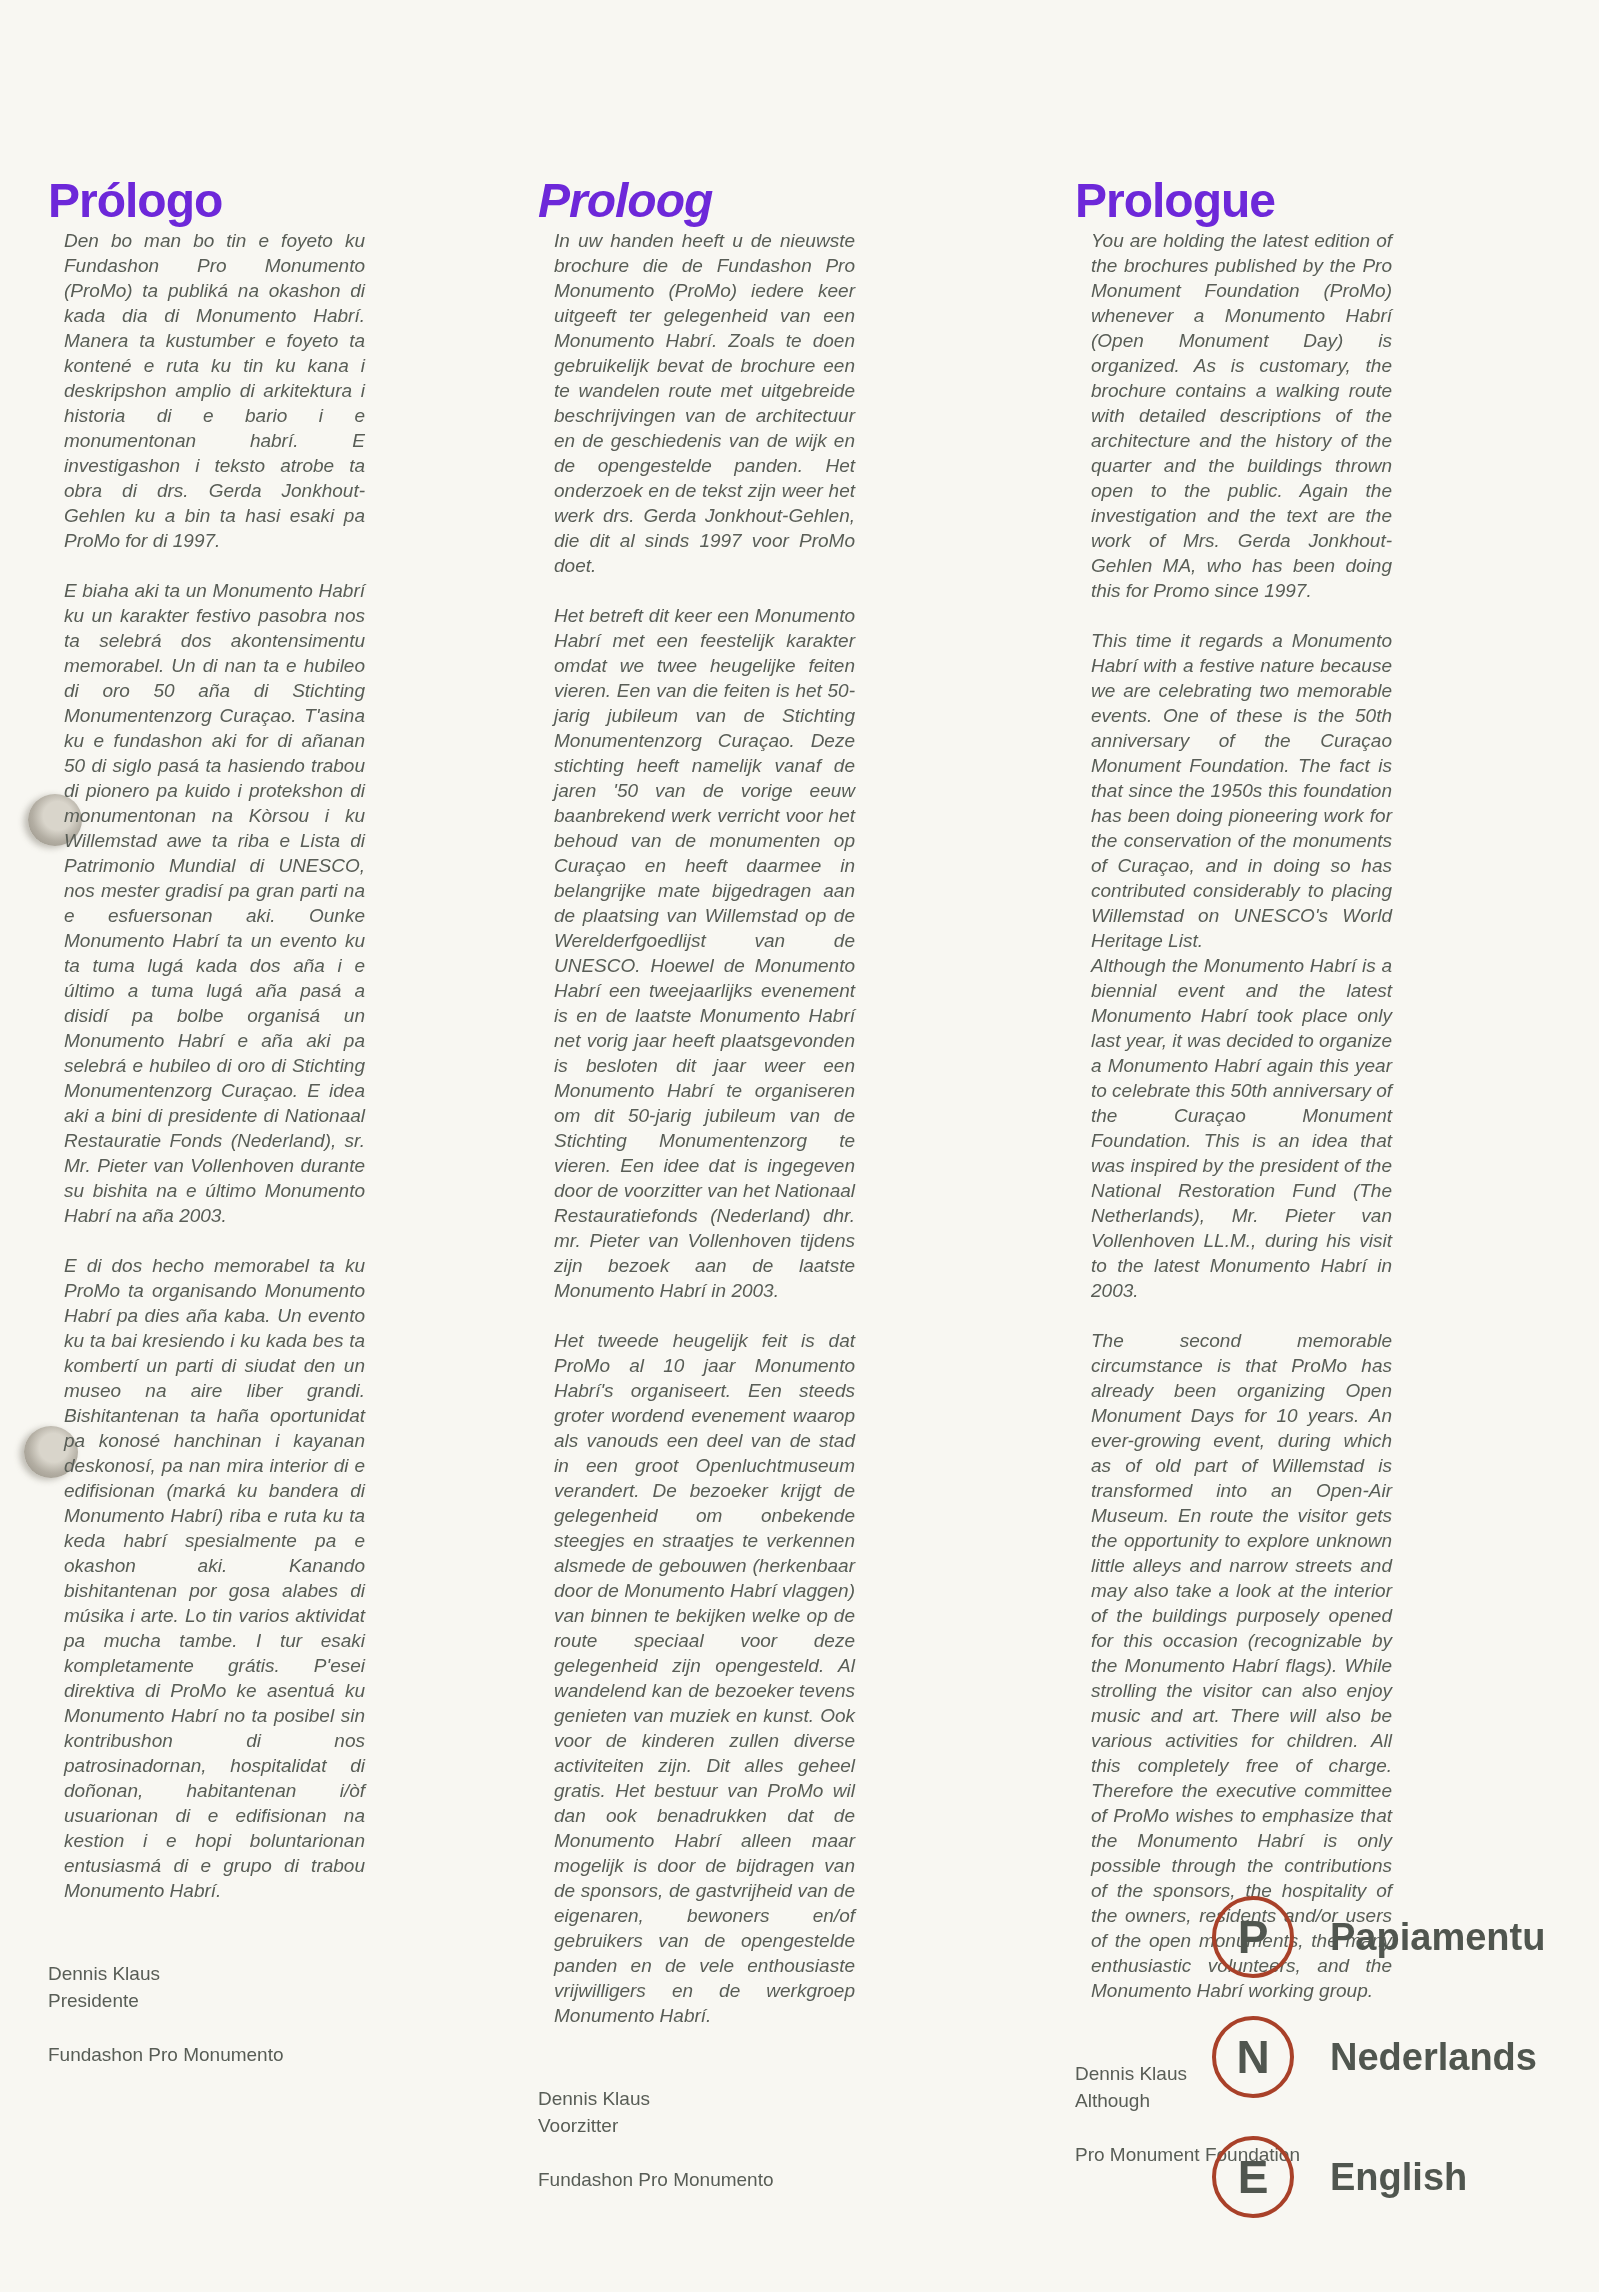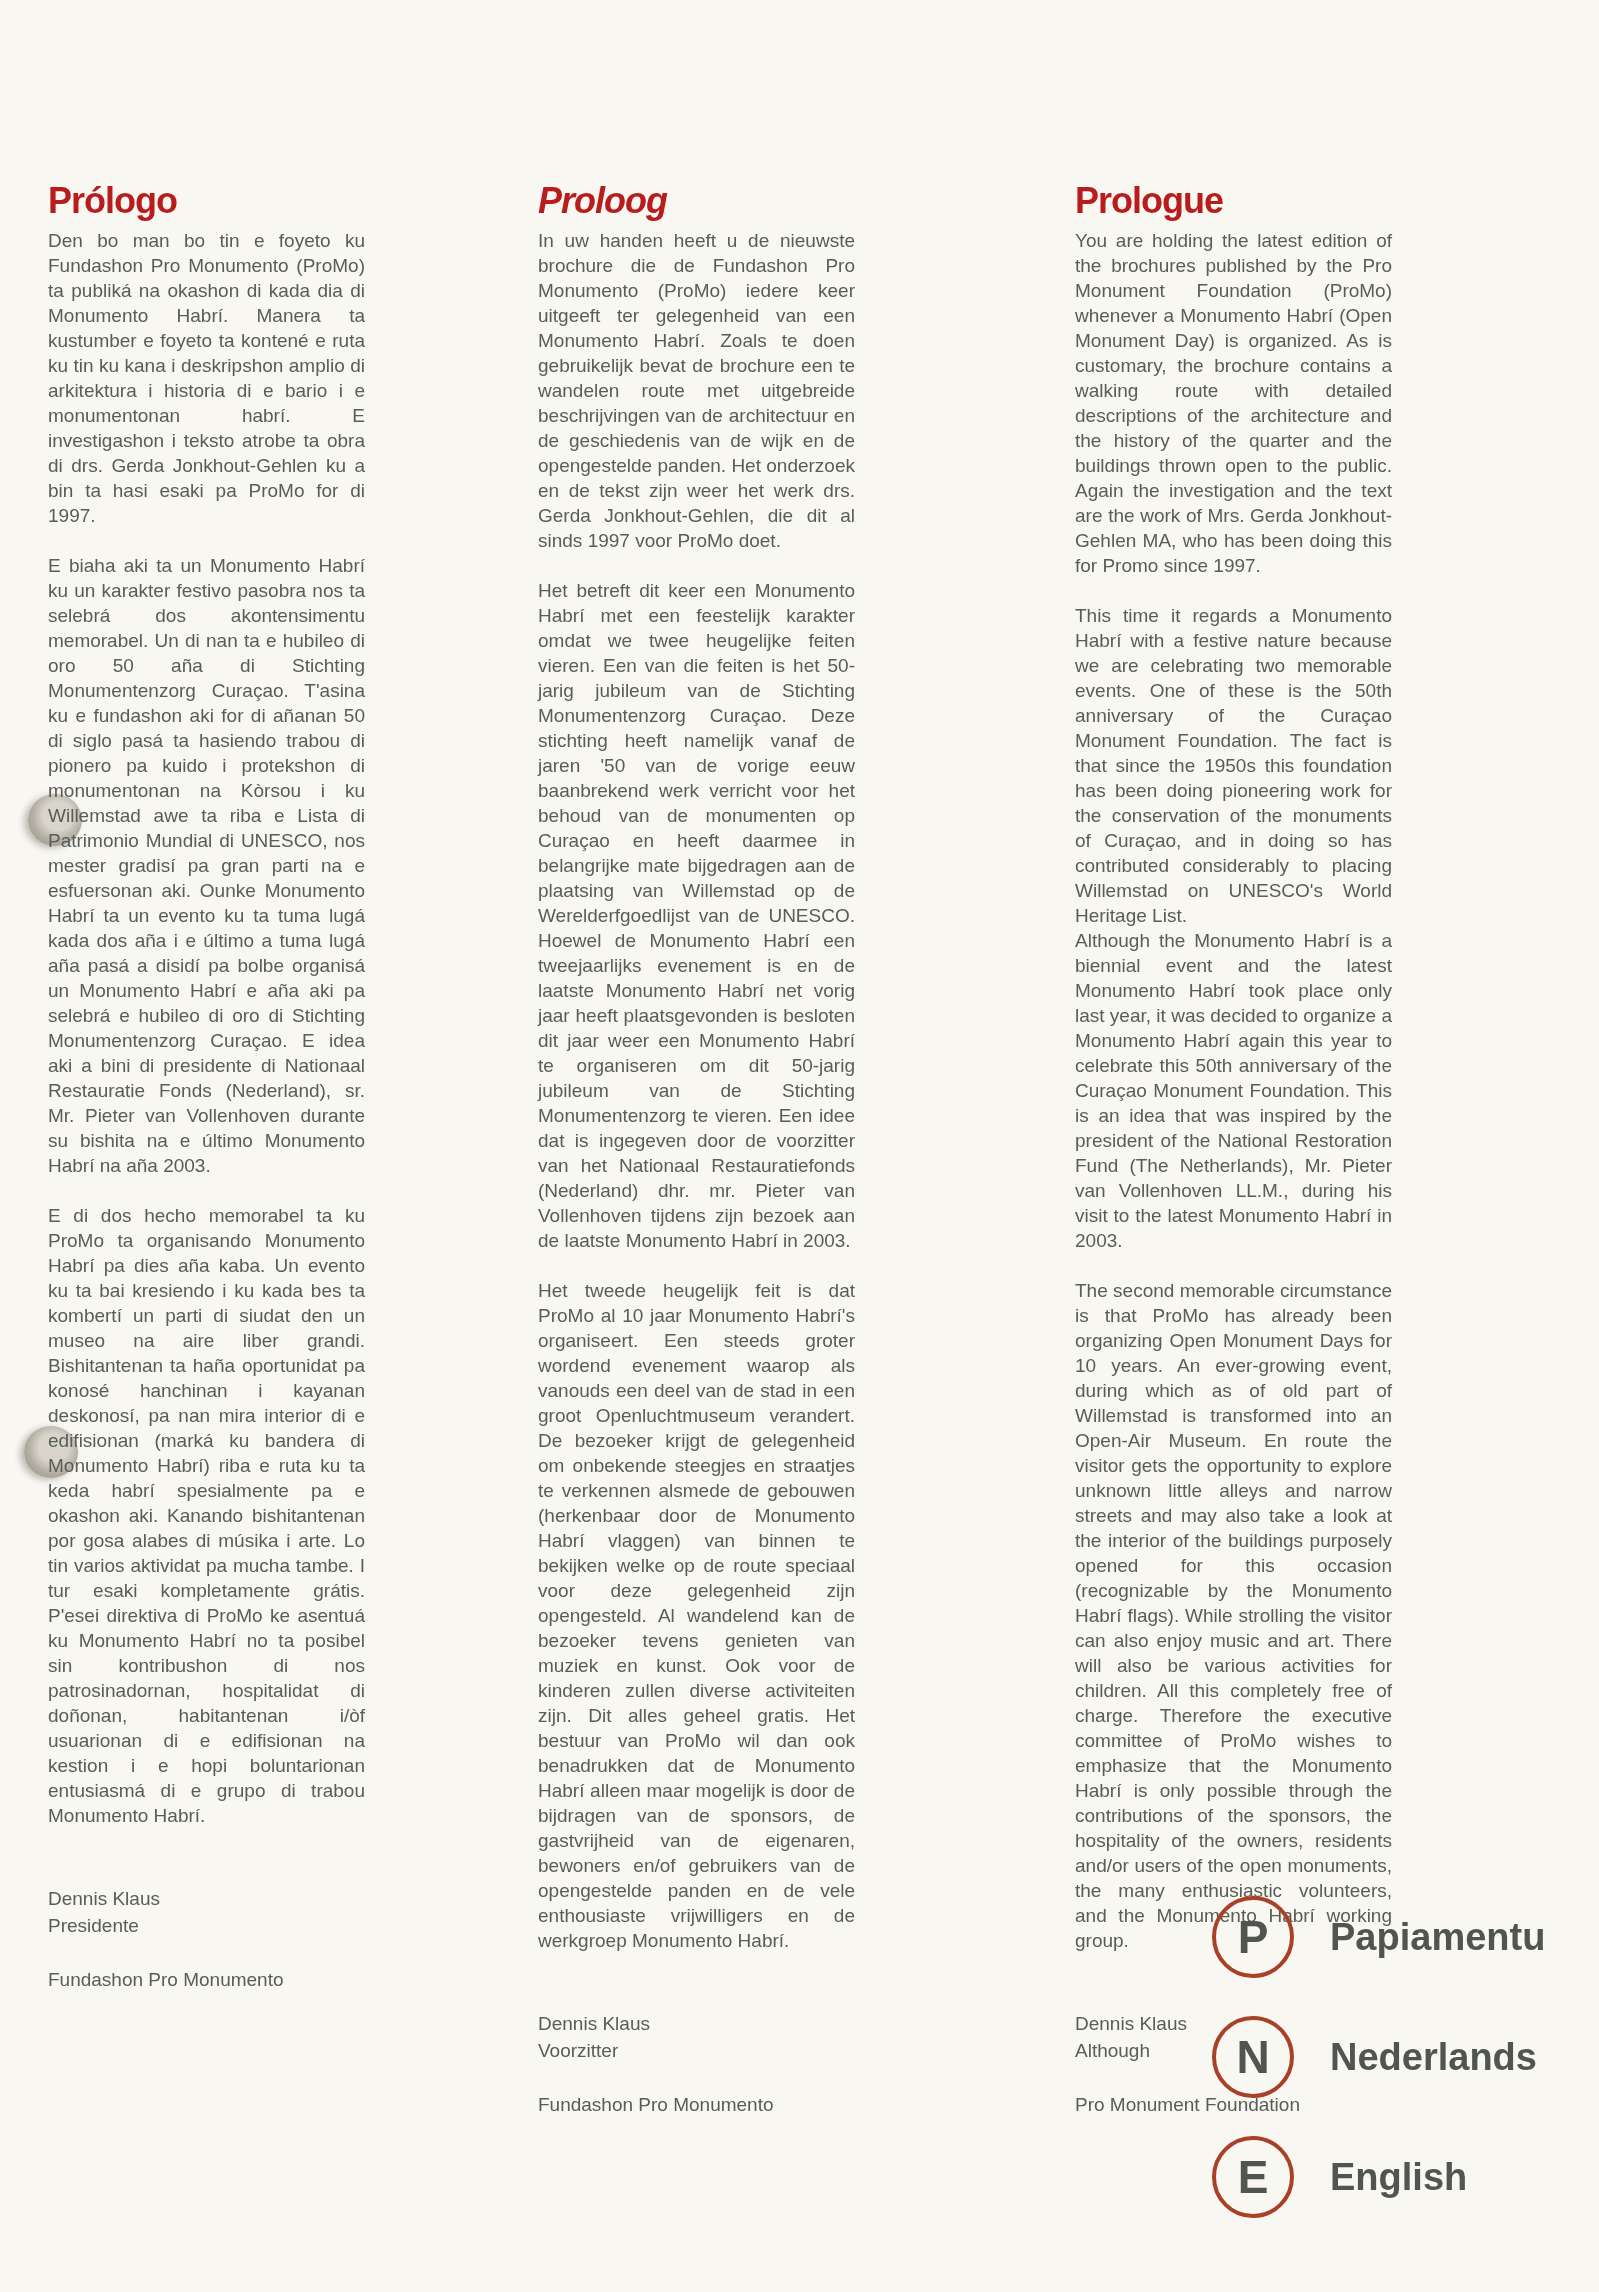--- a/index.html
+++ b/index.html
@@ -18,30 +18,31 @@
     width: 317px;
     color: #585d56;
     font-size: 19px;
     line-height: 25px;
   }
   .col-1 { left: 48px; }
   .col-2 { left: 538px; }
   .col-3 { left: 1075px; }
   .col h1 {
     margin: 0 0 4px 0;
-    font-size: 36px;
+    font-size: 48px;
     line-height: 46px;
     font-weight: bold;
     letter-spacing: -1px;
-    color: #b91c1c;
+    color: #6d28d9;
   }
   .col h1.italic { font-style: italic; }
   .col p {
-    margin: 0 0 25px 0;
+    margin: 0 0 25px 16px;
     text-align: justify;
+    font-style: italic;
   }
   .col p.no-gap-below { margin-bottom: 0; }
   .col p.no-gap-above { margin-top: 0; }
   .signature { margin-top: 57px; }
   .signature .sig-line { line-height: 27px; }
   .signature .org { margin-top: 27px; }
   .punch-hole {
     position: absolute;
     width: 54px;
     height: 52px;

